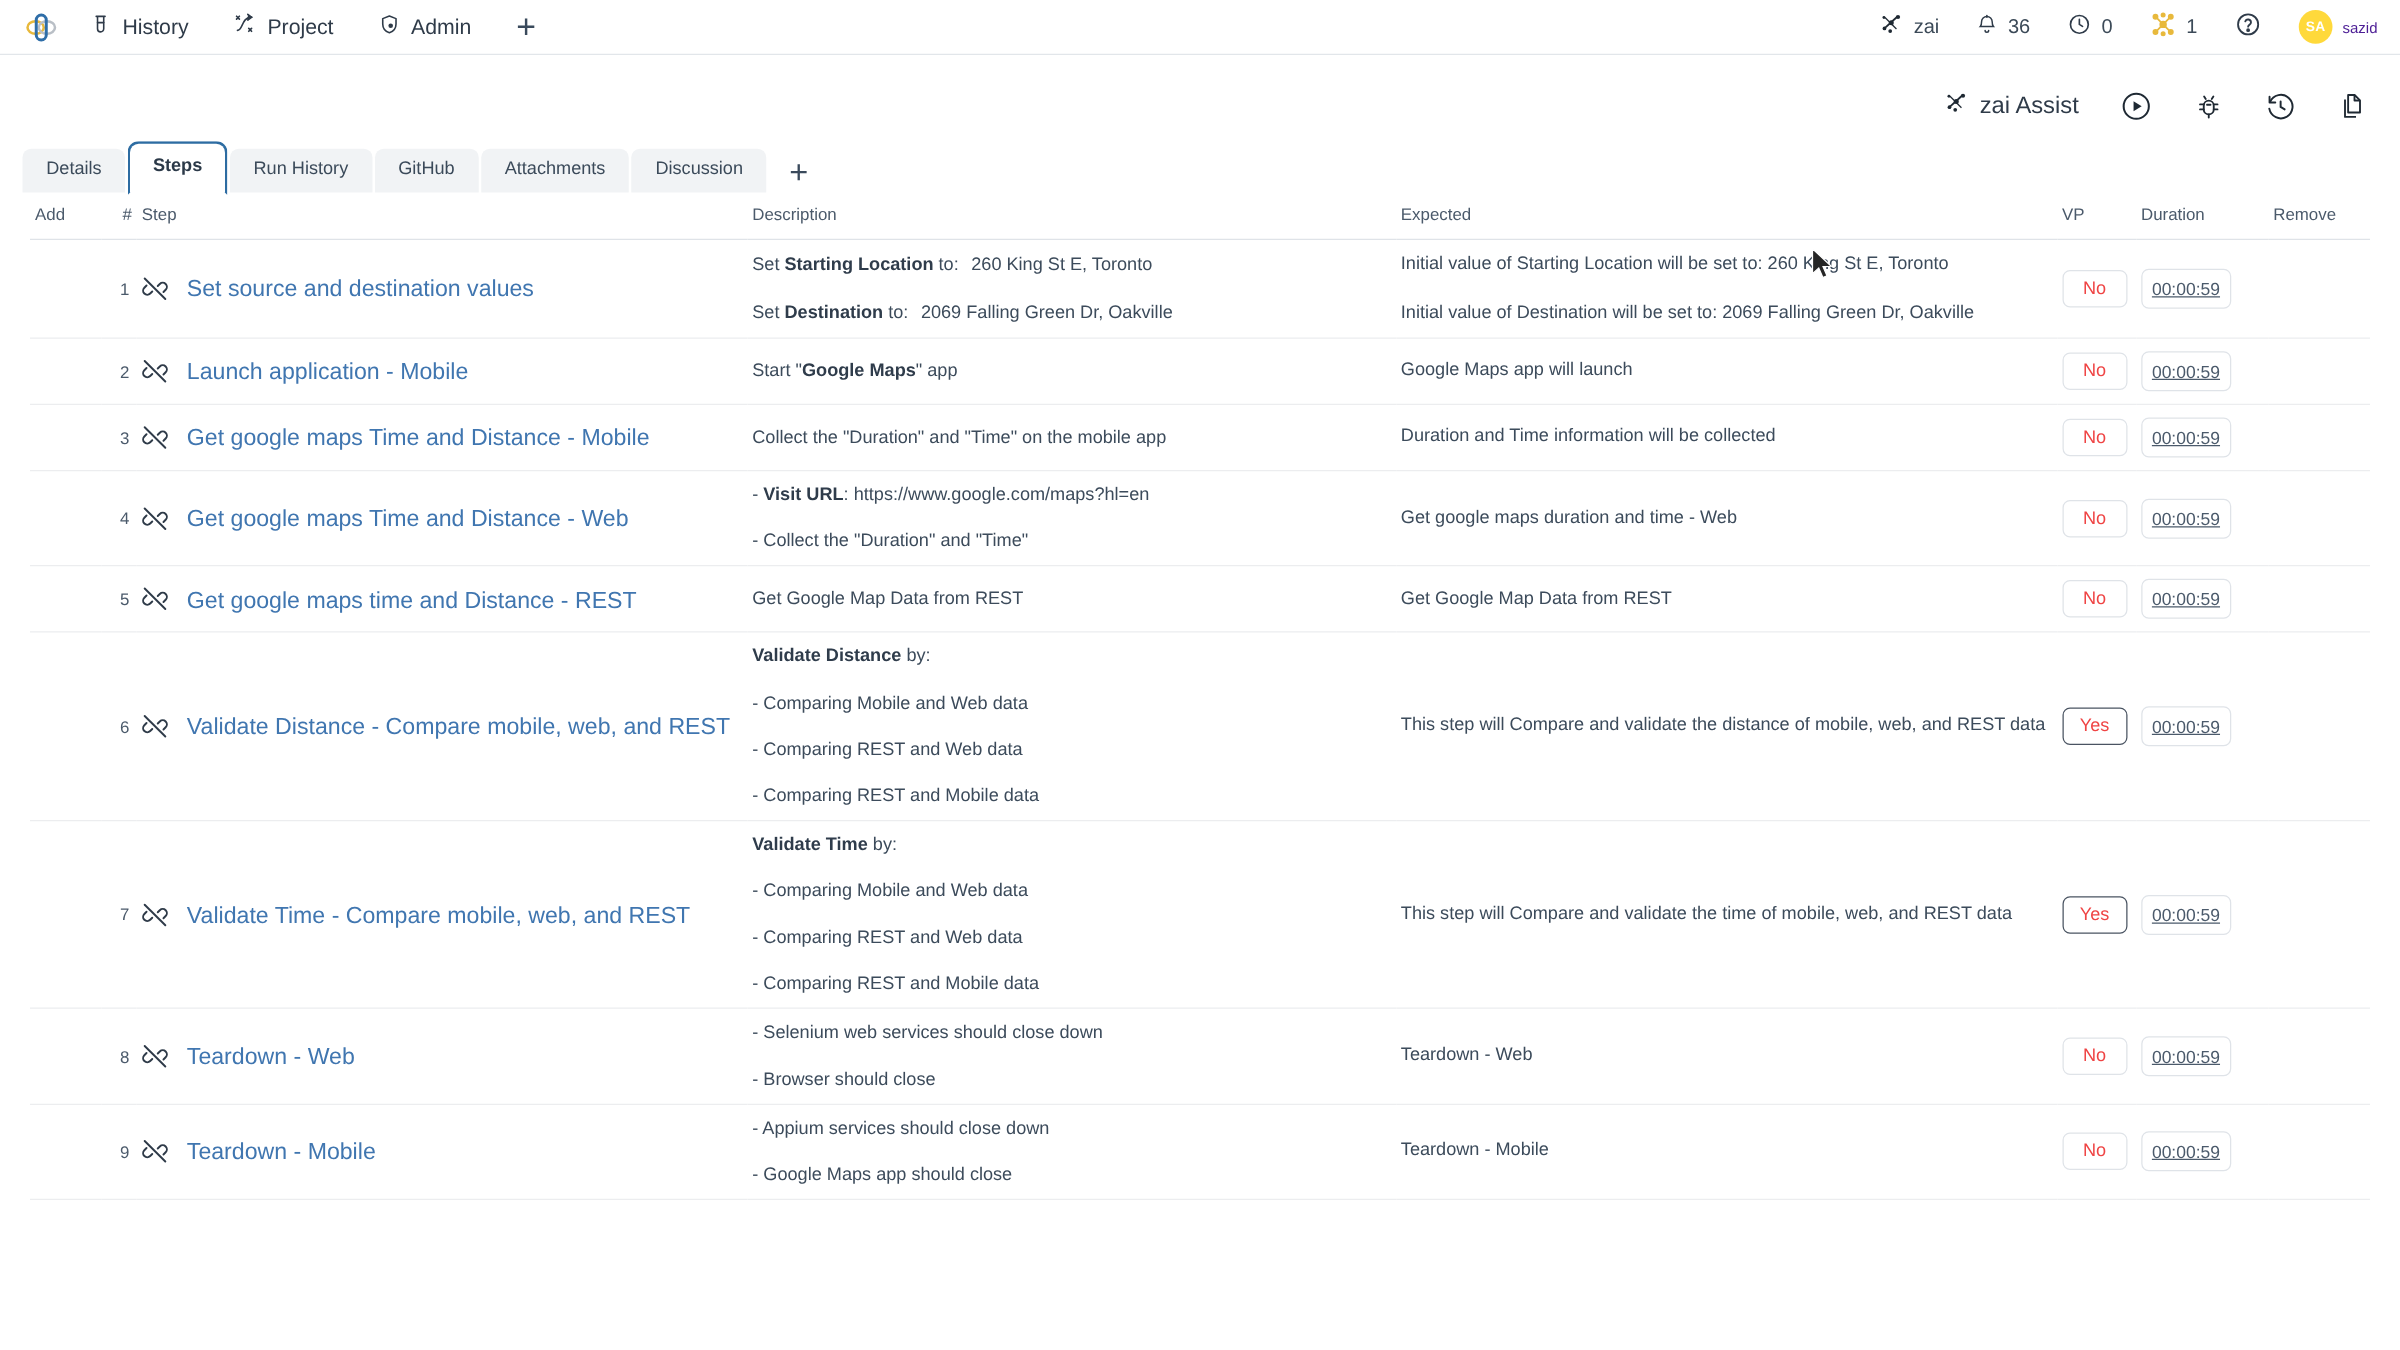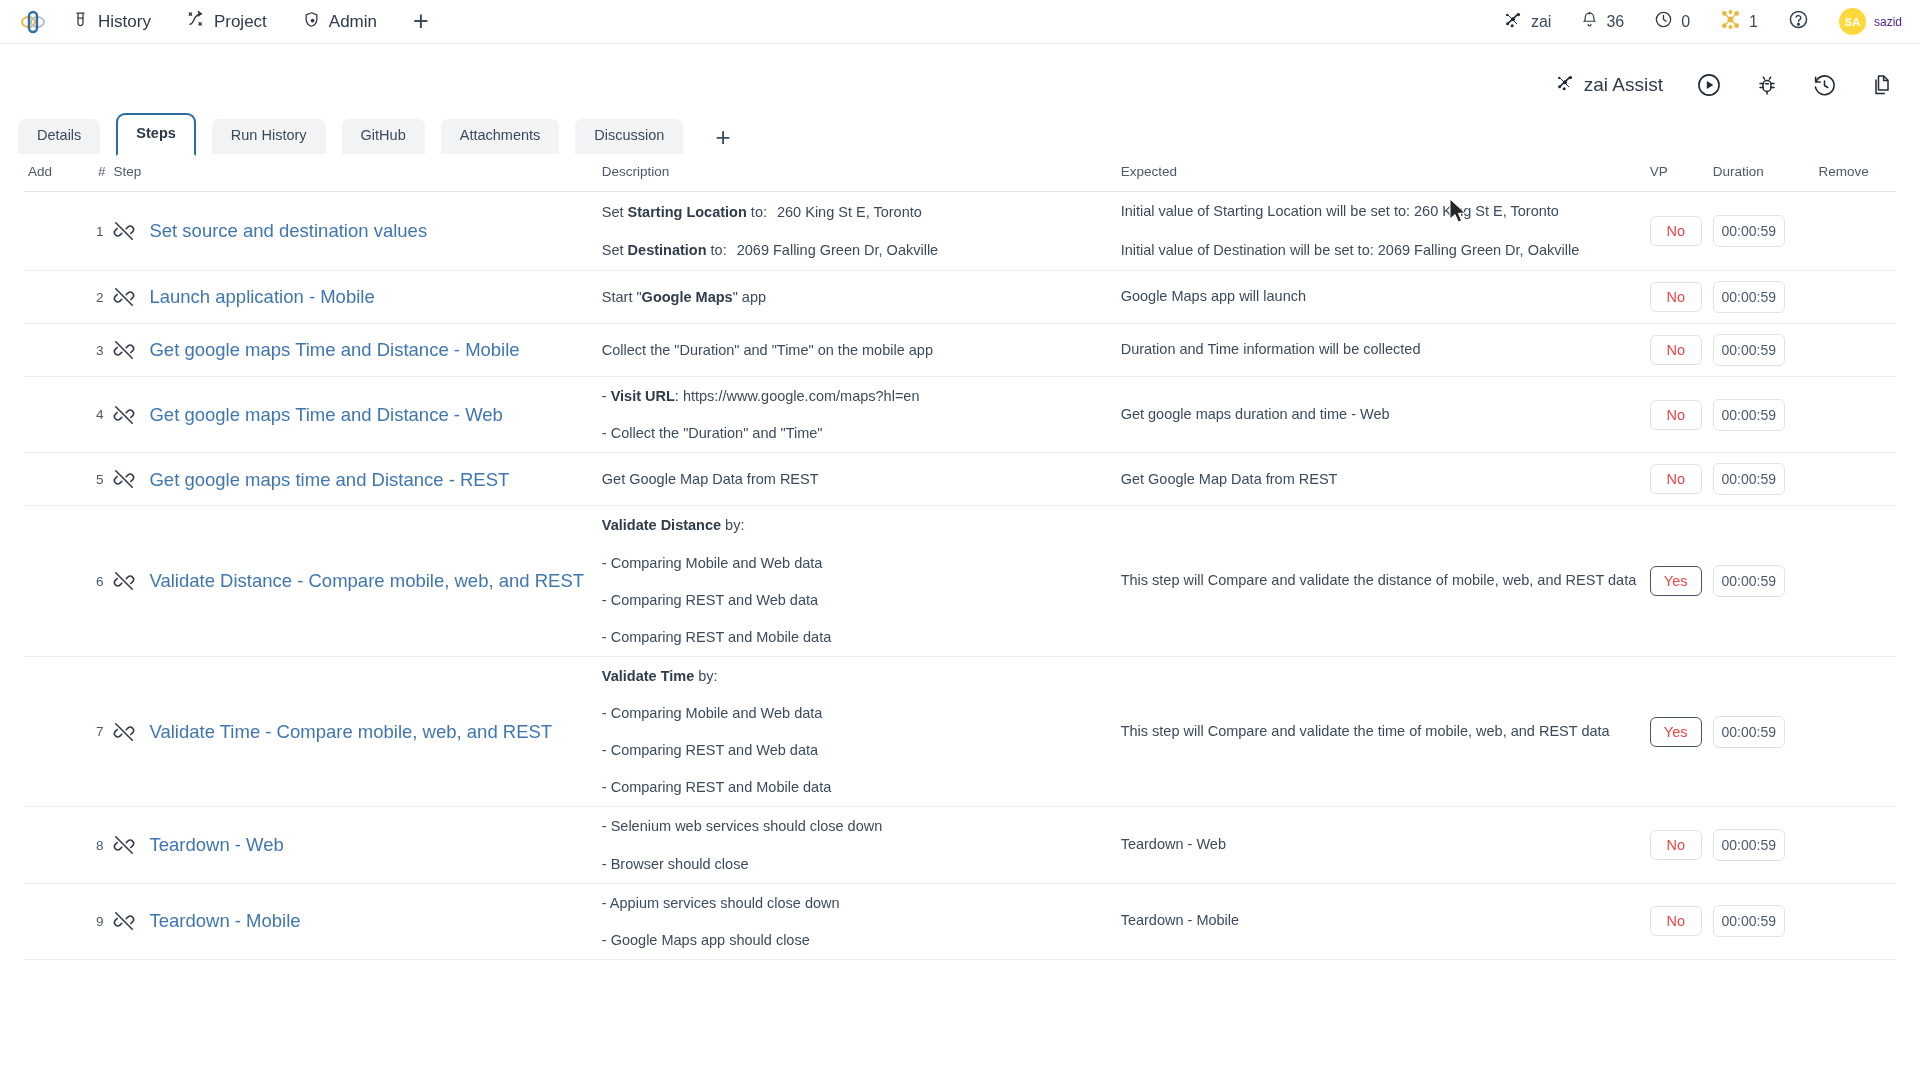--- a/index.html
+++ b/index.html
@@ -72,21 +72,21 @@
     position: relative;
     height: 46px;
   }
   .tab {
     background: #f1f3f5;
     border-radius: 7px 7px 0 0;
     padding: 9px 19px 10px;
     font-size: 14.5px;
     color: #3b4a5a;
     cursor: pointer;
-    margin-right: 16px;
+    margin-right: 2px;
     line-height: 1.1;
   }
   .tab.active {
     background: #ffffff;
     border: 2px solid #2d6ca2;
     border-bottom: 2px solid #ffffff;
     border-radius: 9px 9px 0 0;
     font-weight: bold;
     color: #2b3948;
     padding: 11px 18px 12px;
@@ -133,21 +133,21 @@
     width: 52px; height: 30px;
     border: 1px solid #dfe3e8; border-radius: 6px;
     background: #fff; font-size: 14.5px; color: #ef4444;
     cursor: pointer; font-family: inherit;
   }
   .vp-btn.on { border: 1.5px solid #4a5462; font-weight: 400; }
   .dur-input {
     width: 72px; height: 32px;
     border: 1px solid #dfe3e8; border-radius: 6px;
     background: #fff; font-size: 14px; color: #4b5a6b;
-    text-align: center; font-family: inherit;
+    text-align: center; font-family: inherit; text-decoration: underline;
   }
   .cursor-arrow { position: absolute; pointer-events: none; }
 </style>
 </head>
 <body>
 
 <div class="topnav">
   <div class="logo-wrap">
     <svg width="30" height="30" viewBox="0 0 30 30">
       <ellipse cx="10.5" cy="15" rx="6.5" ry="5" fill="none" stroke="#E8B93C" stroke-width="2"></ellipse>

